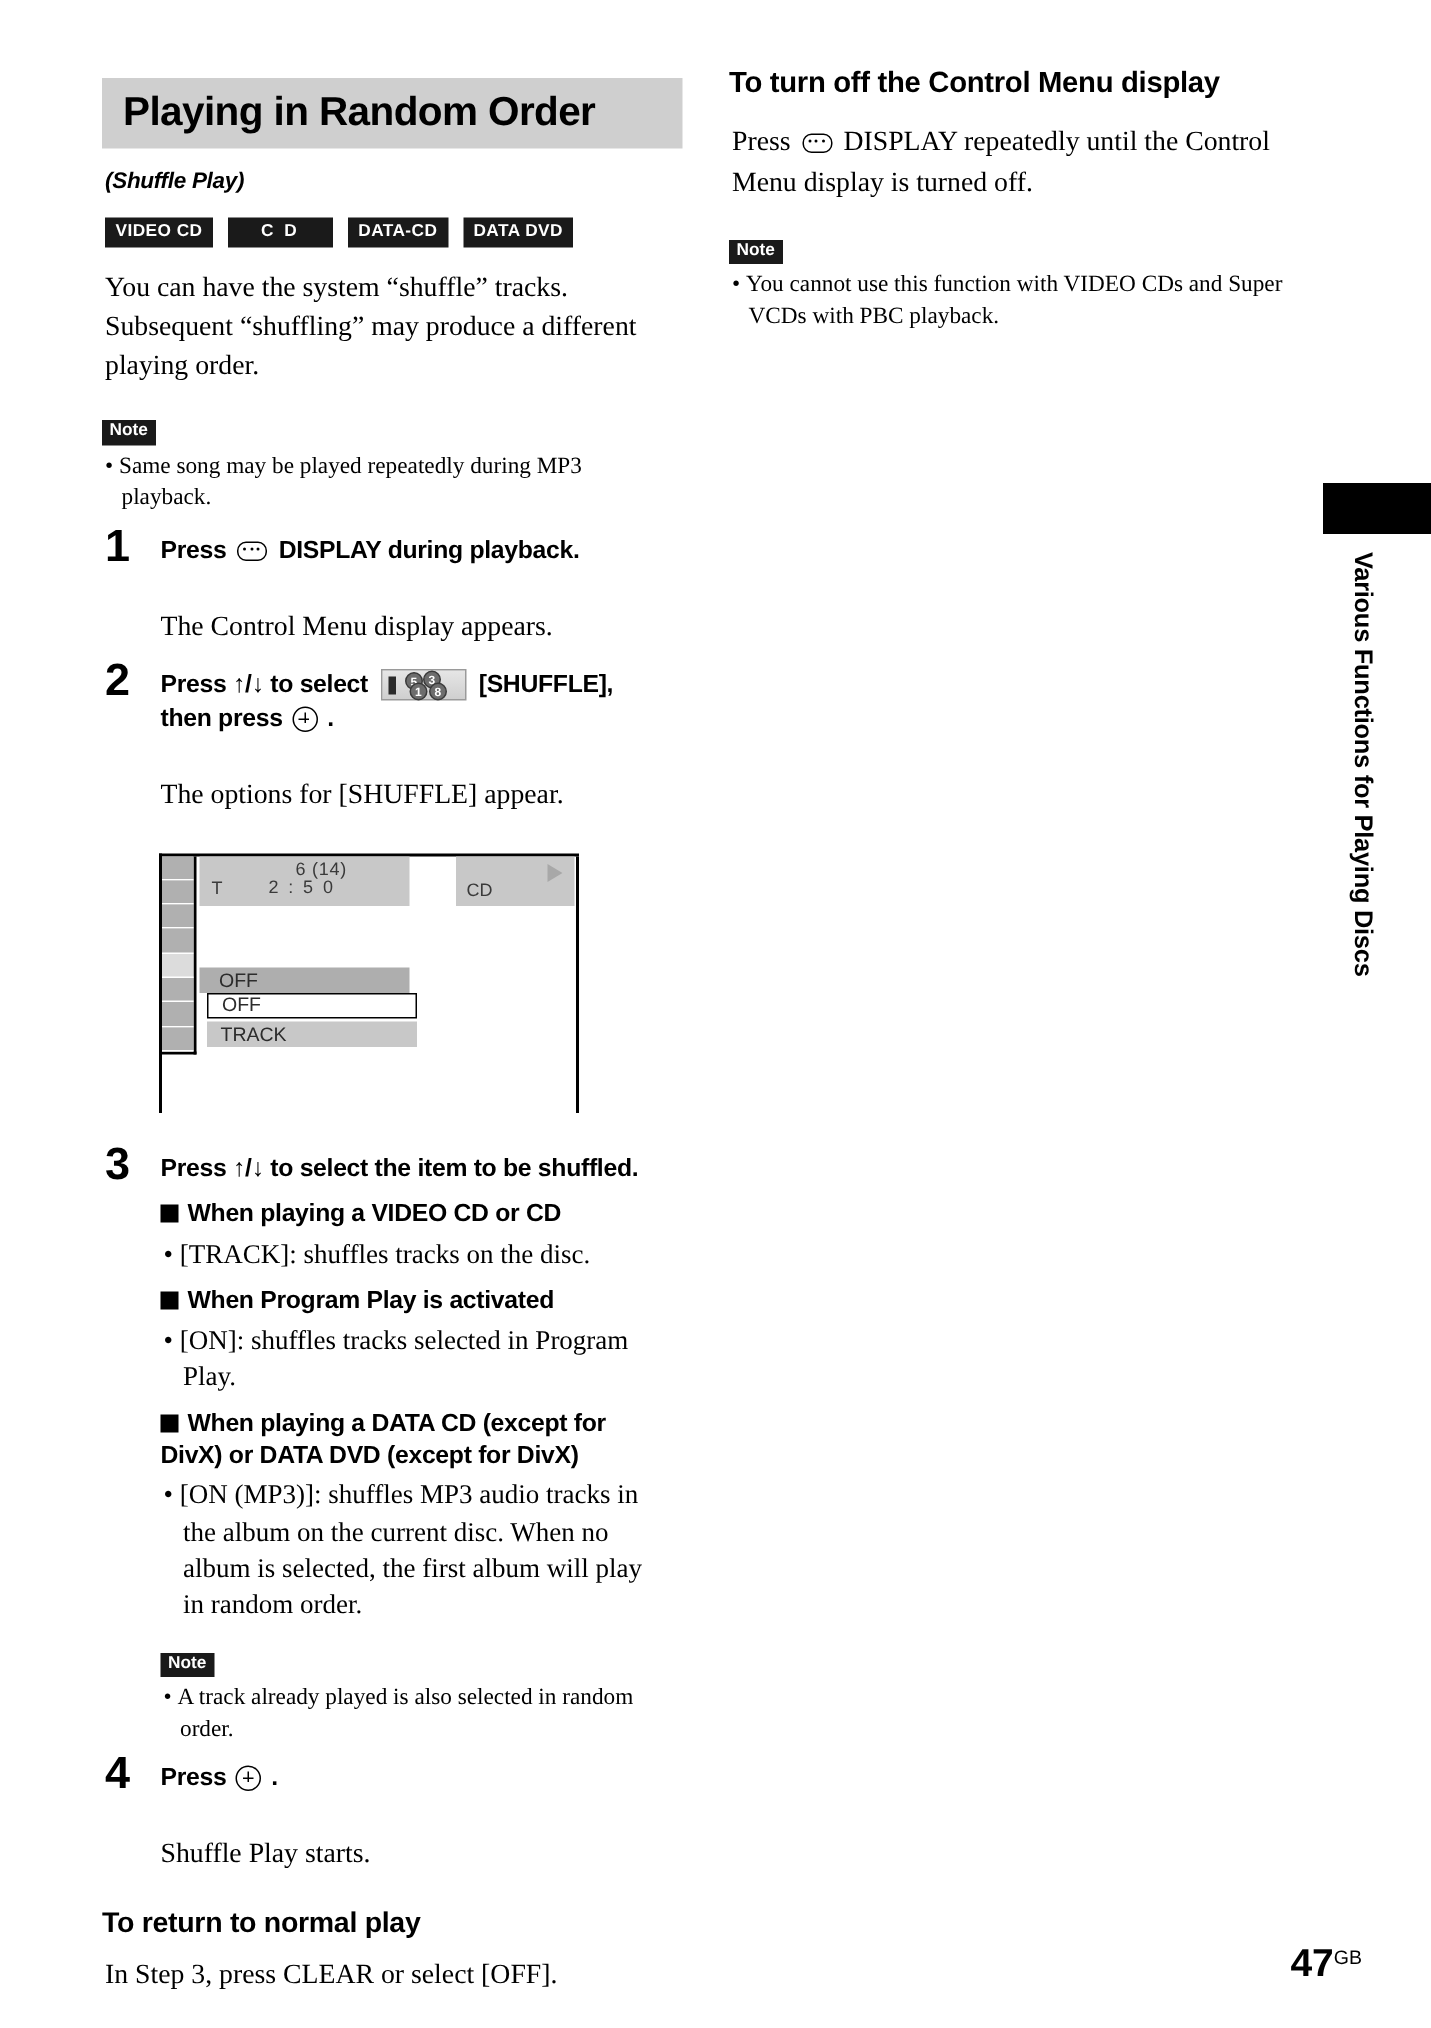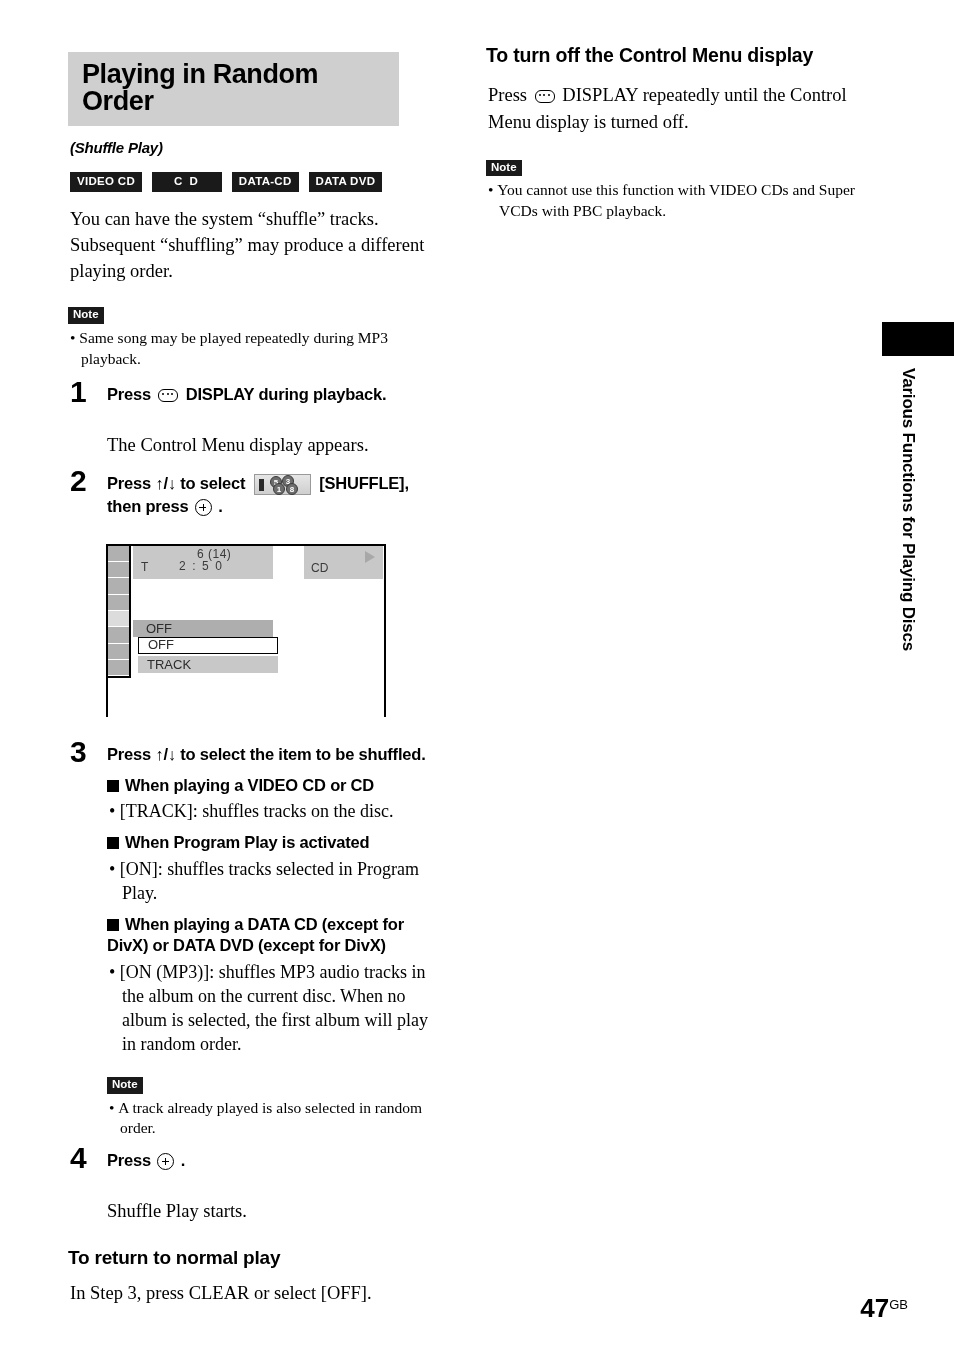--- a/index.html
+++ b/index.html
@@ -17,21 +17,21 @@
   .page { position: relative; width: 954px; height: 1352px; }
 
   
   .col-left  { position: absolute; left: 68px;  top: 52px; width: 376px; }
   .col-right { position: absolute; left: 486px; top: 42px; width: 372px; }
 
   
   .section-title-band {
     background: #cfcfcf;
     padding: 9px 14px 11px 14px;
-    width: 331px;
+    width: 387px;
   }
   .section-title-band h1 {
     margin: 0;
     font-family: "Liberation Sans", sans-serif;
     font-weight: bold;
     font-size: 27px;
     letter-spacing: -0.4px;
     line-height: 1.0;
     color: #000;
   }
@@ -363,20 +363,21 @@
           <span class="num n2">3</span>
           <span class="num n3">1</span>
           <span class="num n4">8</span>
         </span>
         <span>[SHUFFLE],</span>
         <br>
         <span>then press</span>
         <span class="ic ic-enter"></span>
         <span>.</span>
       </div>
+      <div class="step-body">The options for [SHUFFLE] appear.</div>
     </div>
 
     <div class="tv-wrap">
       <div class="tv">
 
         <div class="tv-iconcol">
           <div class="tv-cell"></div>
           <div class="tv-cell"></div>
           <div class="tv-cell"></div>
           <div class="tv-cell"></div>

